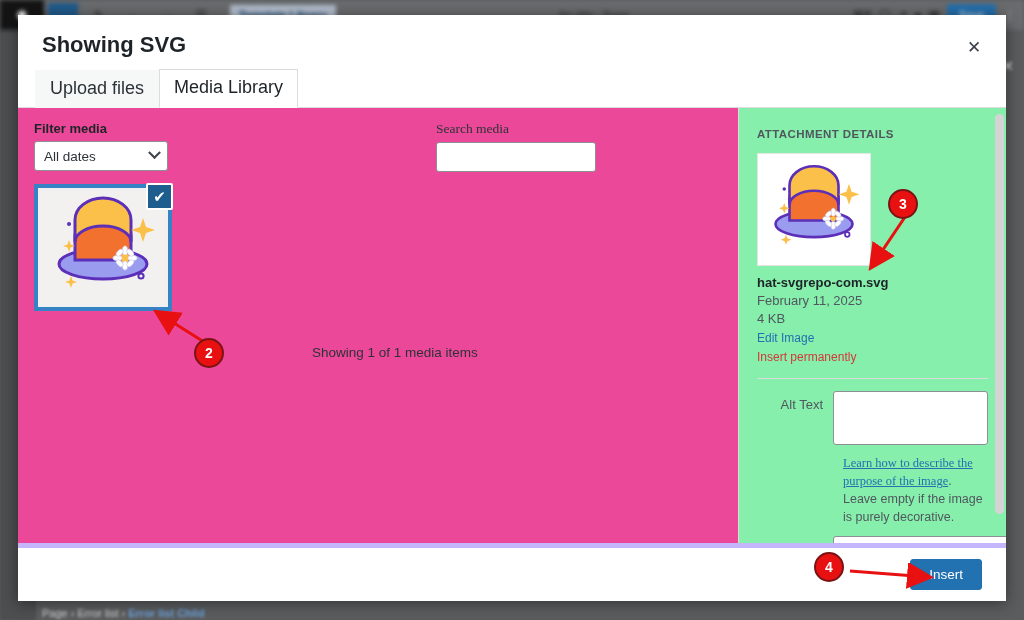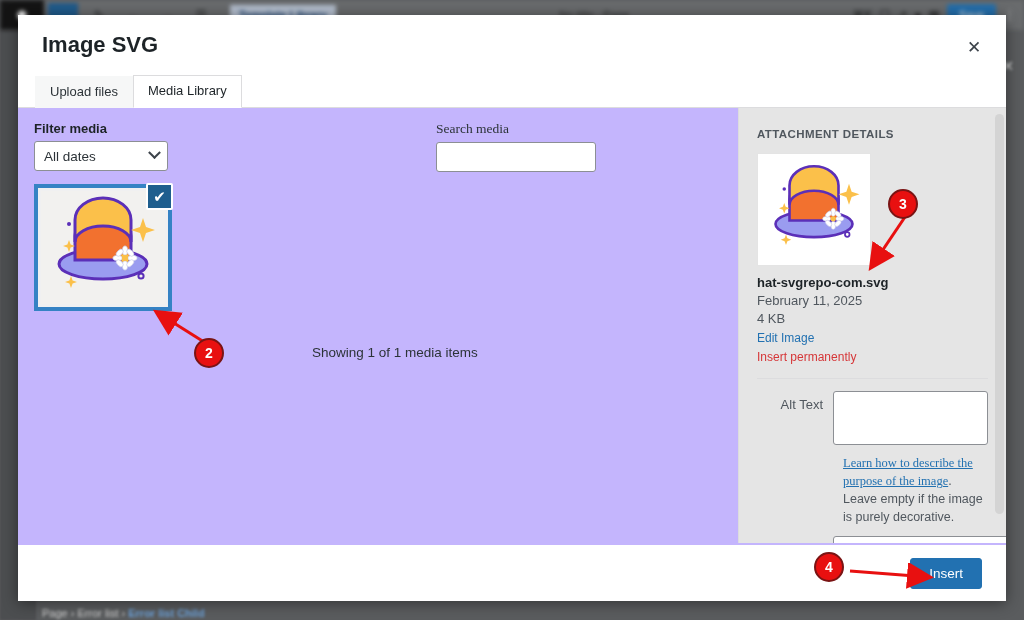--- a/index.html
+++ b/index.html
@@ -73,36 +73,36 @@
     width: 40px; height: 40px; border: 0; background: transparent;
     color: #3c434a; font-size: 17px; cursor: pointer; line-height: 1;
   }
 
   #tab-bar {
     flex: 0 0 33px; height: 33px; position: relative;
     padding-left: 17px; display: flex; align-items: flex-end;
     border-bottom: 1px solid #dcdcde;
   }
   .tab {
-    font-size: 13px; color: #2c3338; padding: 7px 14px 8px;
+    font-size: 18px; color: #2c3338; padding: 7px 14px 8px;
     background: #f6f7f7; border: 1px solid transparent;
     border-bottom: none; cursor: pointer; line-height: 1.2;
     position: relative; top: 1px;
   }
   .tab.active {
     background: #fff; border-color: #dcdcde;
     border-bottom: 1px solid #fff; color: #1d2327;
   }
 
   #modal-body { flex: 1; display: flex; min-height: 0; position: relative; }
 
   
   #content-pane {
     flex: 1; position: relative; padding: 13px 16px 0 16px;
-    background: #c4b5fd; overflow: hidden;
+    background: #ec4899; overflow: hidden;
   }
   #toolbar-row { display: flex; justify-content: space-between; align-items: flex-start; }
   .field-label { font-size: 13px; color: #1d2327; font-weight: bold; margin-bottom: 5px; }
   .field-label.plain { font-weight: normal; font-size: 13.5px; color: #2c3338; font-family: Liberation Serif, serif; }
 
   #date-select {
     width: 134px; height: 30px; border: 1px solid #8c8f94; border-radius: 3px;
     background: #fff; font-size: 13.5px; color: #2c3338;
     padding: 0 26px 0 9px; appearance: none; cursor: pointer;
     font-family: "Liberation Sans", sans-serif;
@@ -134,21 +134,21 @@
     display: flex; align-items: center; justify-content: center;
     color: #fff; font-size: 15px; cursor: pointer;
   }
   #showing-count {
     position: absolute; left: 294px; top: 237px;
     font-size: 13.5px; color: #2c3338;
   }
 
   
   #details-pane {
-    flex: 0 0 268px; background: #e5e5e5; border-left: 1px solid #dcdcde;
+    flex: 0 0 268px; background: #86efac; border-left: 1px solid #dcdcde;
     padding: 20px 18px 16px 18px; overflow: hidden; position: relative;
   }
   #details-heading {
     font-size: 11.5px; letter-spacing: .4px; font-weight: bold;
     color: #50575e; text-transform: uppercase; margin-bottom: 13px;
   }
   #detail-thumb {
     width: 114px; height: 113px; background: #fff; border: 1px solid #e4e4e4;
     display: flex; align-items: center; justify-content: center;
   }
@@ -183,21 +183,21 @@
     position: absolute; right: 2px; top: 6px; width: 9px; bottom: 6px;
     background: transparent;
   }
   #modal-scrollbar .thumb {
     width: 9px; height: 400px; background: #d4d4d4; border-radius: 5px;
     cursor: pointer;
   }
 
   
   #modal-footer {
-    flex: 0 0 58px; height: 58px; border-top: 2px solid #c4b5fd;
+    flex: 0 0 58px; height: 58px; border-top: 5px solid #c4b5fd;
     display: flex; align-items: center; justify-content: flex-end;
     padding-right: 24px; background: #fff; position: relative;
   }
   #insert-btn {
     background: #2271b1; color: #fff; border: 1px solid #2271b1;
     border-radius: 3px; font-size: 13.5px; padding: 7px 18px;
     cursor: pointer; font-family: "Liberation Sans", sans-serif;
   }
 
   
@@ -243,21 +243,21 @@
     <span>›</span>
     <span>Error list</span>
     <span>›</span>
     <span class="bc-link">Error list Child</span>
   </div>
 </div>
 
 <div id="modal">
 
   <div id="modal-header">
-    <div id="modal-title">Image SVG</div>
+    <div id="modal-title">Showing SVG</div>
     <button id="modal-close">✕</button>
   </div>
 
   <div id="tab-bar">
     <div class="tab">Upload files</div>
     <div class="tab active">Media Library</div>
   </div>
 
   <div id="modal-body">
 

